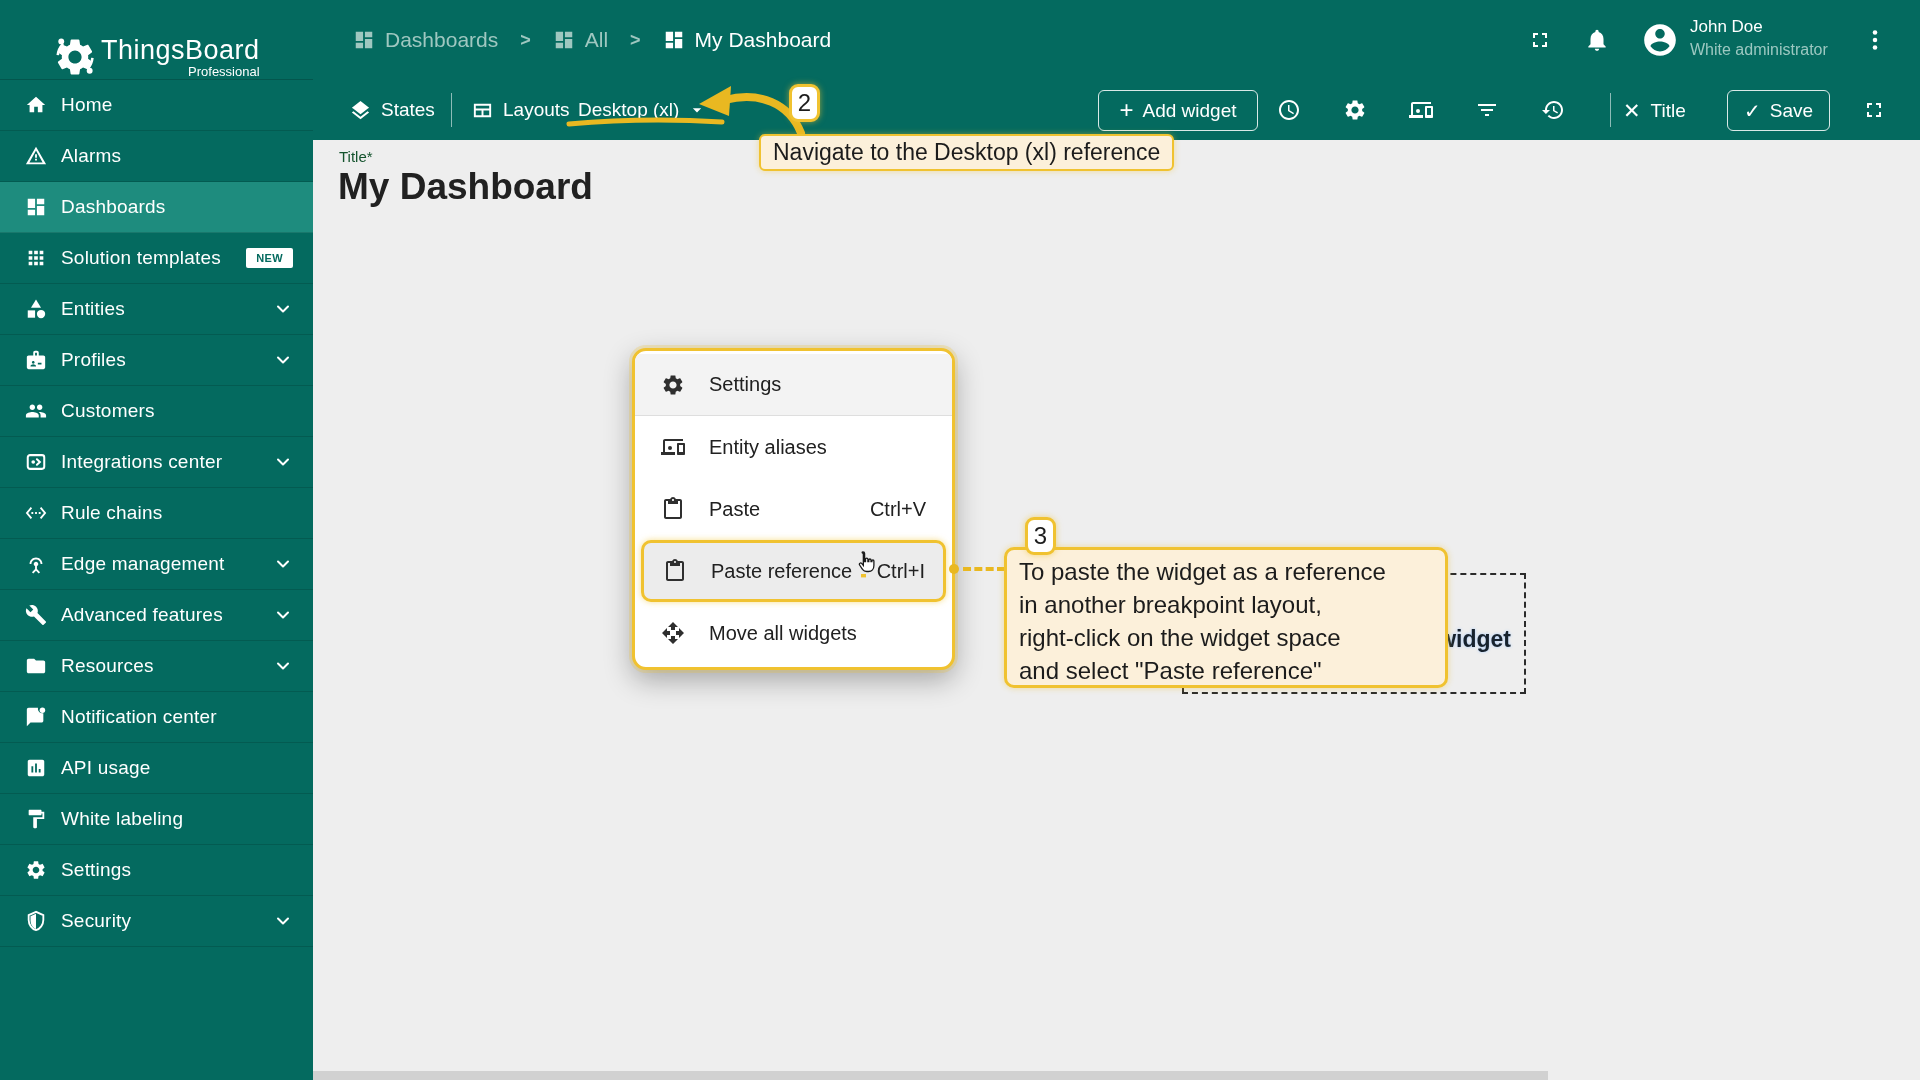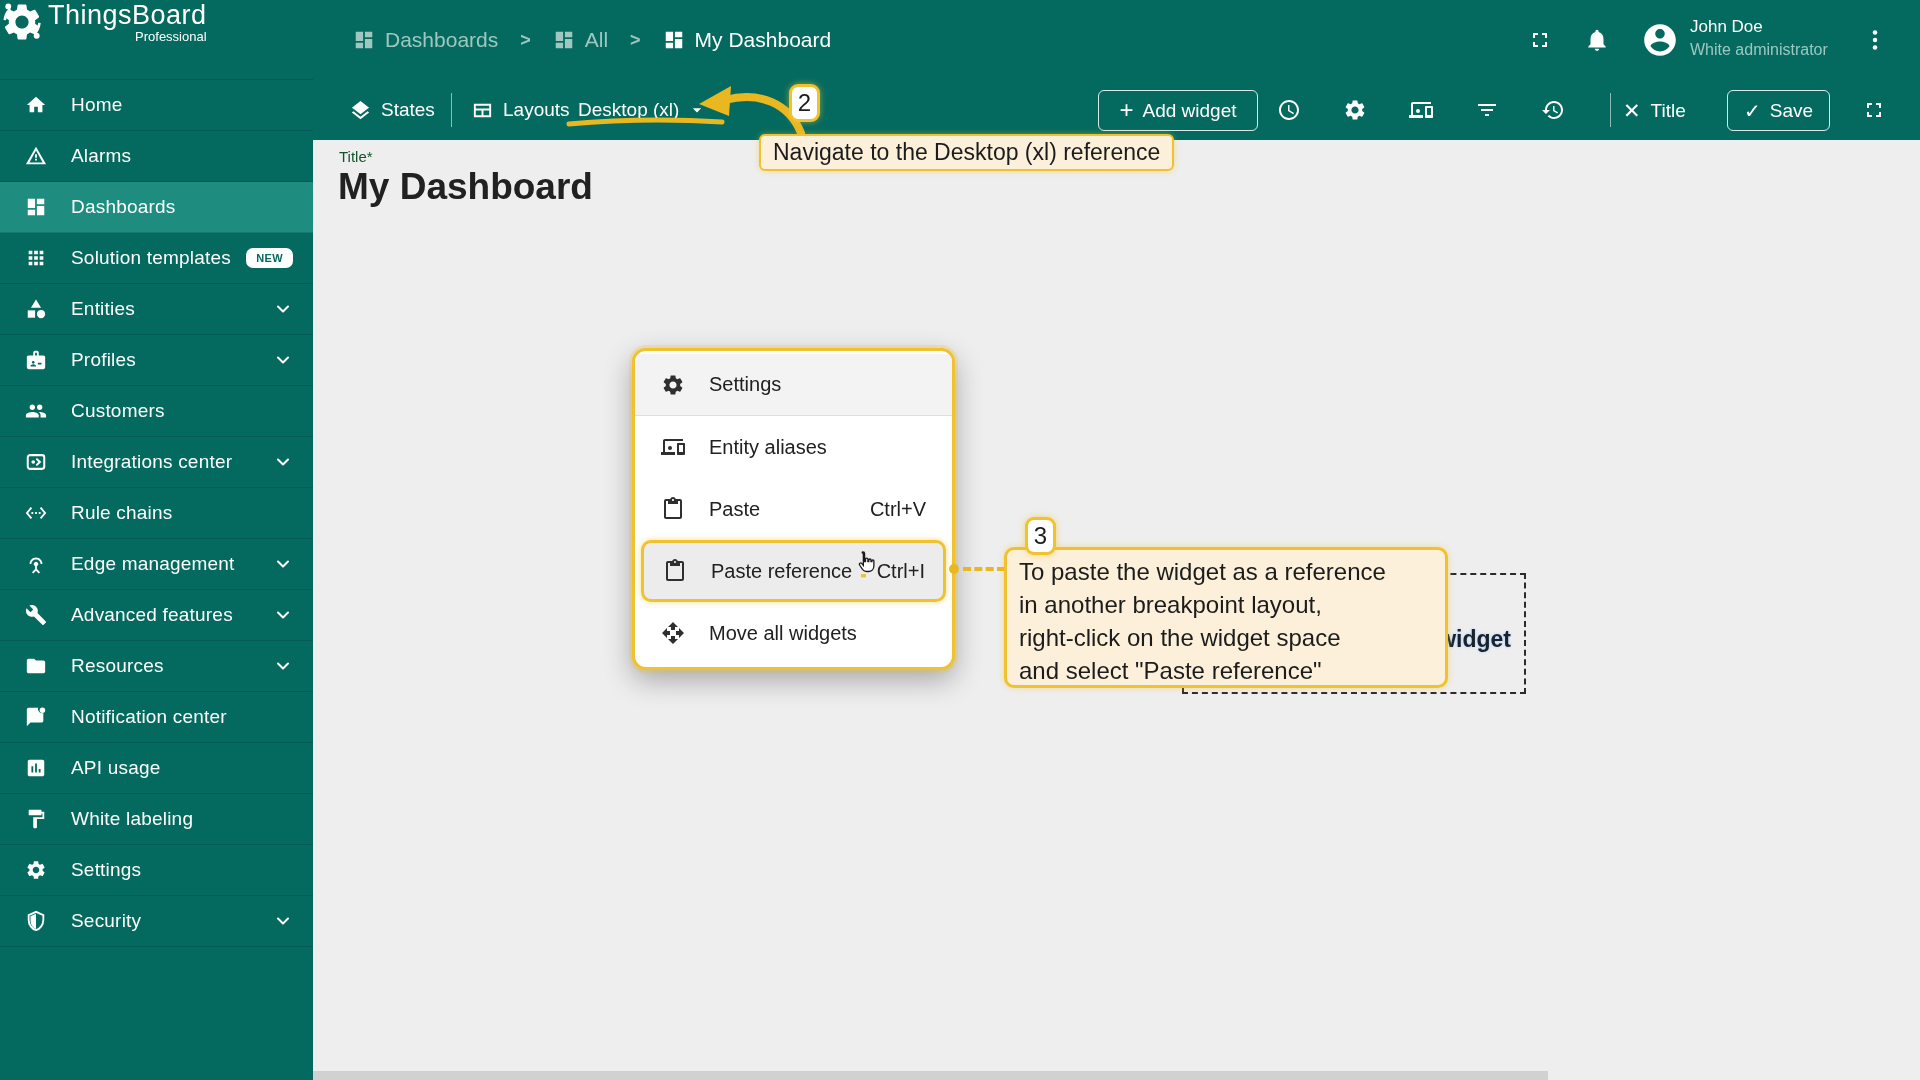--- a/index.html
+++ b/index.html
@@ -3,34 +3,34 @@
 <meta charset="utf-8">
 <style>
   * { margin:0; padding:0; box-sizing:border-box; }
   html,body { width:1920px; height:1080px; overflow:hidden; background:#ededed;
               font-family:"Liberation Sans", sans-serif; }
   #stage { position:relative; width:1920px; height:1080px; }
 
   
   #sidebar { position:absolute; left:0; top:0; width:313px; height:1080px;
              background:#046a5f; z-index:15; }
-  #logo { height:80px; display:flex; align-items:flex-start; 
+  #logo { height:80px; display:flex; align-items:flex-end; padding-left:53px;
           border-bottom:1px solid rgba(0,0,0,0.18); position:relative; }
   #logo .gear { width:44px; height:44px; color:#fff; }
   #logo-textblock { margin-left:4px; position:relative; }
   #logo-name { color:#fff; font-size:27px; letter-spacing:0.5px; }
   #logo-edition { display:block; text-align:right; color:#fff; font-size:13px; margin-top:-2px; }
   .side-item { height:51px; display:flex; align-items:center; padding:0 20px 0 25px;
                border-bottom:1px solid rgba(0,0,0,0.14); color:#fff; cursor:pointer; }
   .side-item.active { background:#1e8c7e; }
   .side-item .s-icon { width:22px; height:22px; flex:0 0 22px; color:#fff; }
   .side-item .s-icon svg { width:100%; height:100%; display:block; }
-  .side-item .s-label { margin-left:24px; font-size:19px; font-weight:500; letter-spacing:0.2px; }
+  .side-item .s-label { margin-left:14px; font-size:19px; font-weight:500; letter-spacing:0.2px; }
   .side-item .s-badge { margin-left:auto; background:#fff; color:#046a5f; font-size:11px;
-               font-weight:700; padding:4px 10px; border-radius:7px; letter-spacing:0.4px; }
+               font-weight:700; padding:4px 10px; border-radius:2px; letter-spacing:0.4px; }
   .side-item .s-chev { margin-left:auto; width:20px; height:20px; color:#fff; }
   .side-item .s-chev svg { width:100%; height:100%; display:block; }
 
   
   #topbar { position:absolute; left:313px; top:0; width:1607px; height:80px; background:#046a5f; }
   #breadcrumb { position:absolute; left:40px; top:0; height:80px; display:flex; align-items:center; }
   .bc-item { display:flex; align-items:center; cursor:pointer; }
   .bc-item .bc-icon { width:22px; height:22px; margin-right:10px; color:#9fc7c0; }
   .bc-item .bc-icon svg{ width:100%; height:100%; display:block; }
   .bc-item .bc-label { font-size:21px; color:#9fc7c0; }

